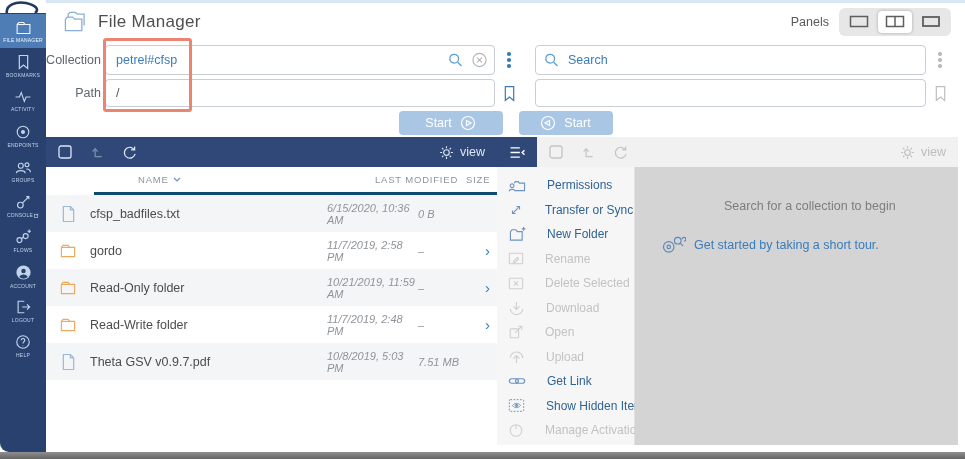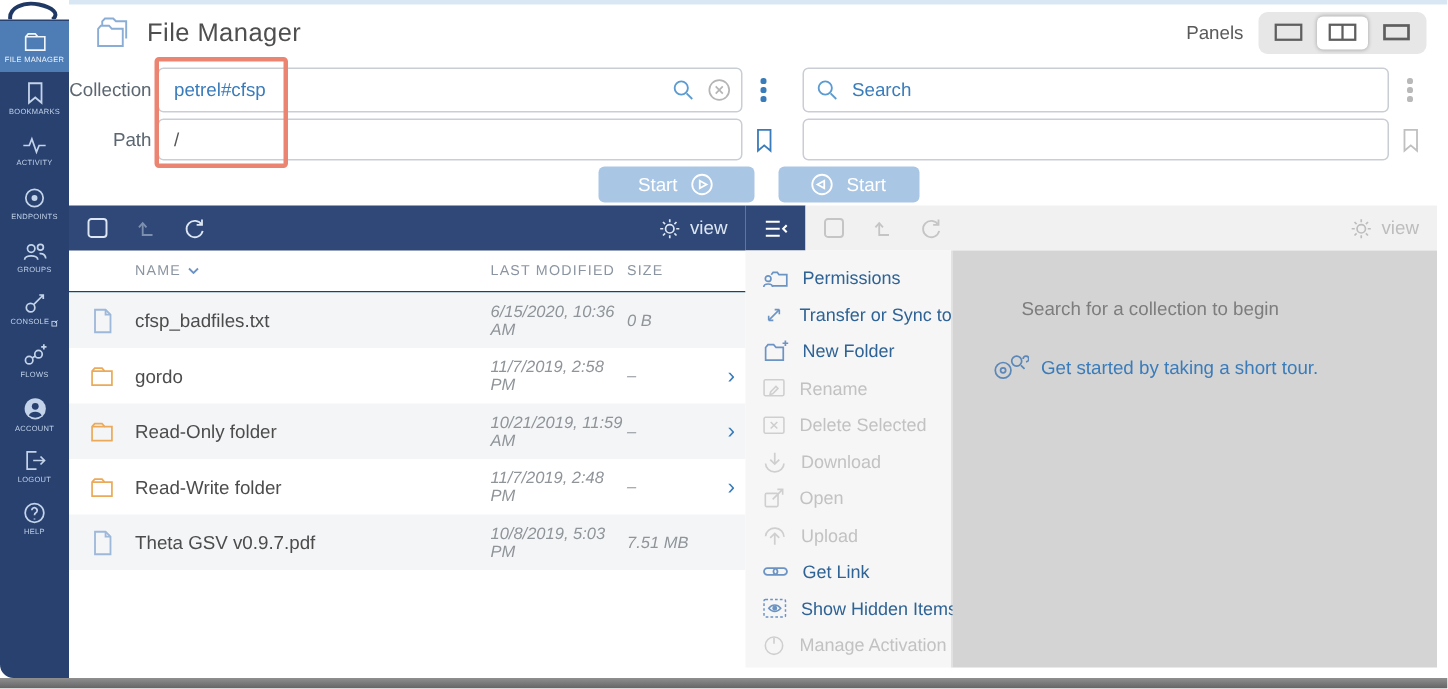--- a/index.html
+++ b/index.html
@@ -58,44 +58,44 @@
   .sync-opts .chev { color:#3a7cba; }
 
   
   .panels { flex:0 0 308px; display:flex; }
   .left-panel { width:451px; display:flex; flex-direction:column; background:#fff; }
   .left-toolbar { height:30px; background:#2f4878; display:flex; align-items:center; gap:17px; padding:0 12px; color:#dde6f3; }
   .tb-right { margin-left:auto; display:flex; align-items:center; gap:6px; font-size:12.5px; }
   .dim { opacity:.45; }
 
   .row-grid { display:grid; grid-template-columns:44px 237px 91px 67px 12px; align-items:center; }
-  .table-head { height:28px; font-size:9.5px; color:#8b95a1; letter-spacing:.8px; border-bottom:1px solid #0c4a6e; }
+  .table-head { height:28px; font-size:9.5px; color:#8b95a1; letter-spacing:.8px; border-bottom:3px solid #0c4a6e;margin-left:48px; }
   .th-name { display:flex; align-items:center; gap:4px; cursor:pointer; }
   .file-row { height:37px; cursor:pointer; }
   .file-row.odd { background:#f4f5f7; }
   .row-icon { justify-self:center; }
   .cell-name { font-size:12.5px; color:#4c4c4c; }
   .cell-dim { font-size:11px; font-style:italic; color:#8f9499; }
   .cell-chev { color:#3a7cba; font-size:15px; line-height:1; }
 
   .right-region { flex:1; display:flex; flex-direction:column; }
   .rt-row { height:30px; display:flex; }
   .menu-toggle { width:40px; background:#2f4878; display:flex; align-items:center; justify-content:center; color:#fff; cursor:pointer; }
   .right-toolbar { flex:1; background:#f1f1f1; display:flex; align-items:center; gap:17px; padding:0 12px; color:#c5c5c5; margin-right:7px; }
   .right-toolbar .tb-right { color:#bdbdbd; }
 
   .rt-content { flex:1; display:flex; }
   .context-menu { width:138px; background:#f6f6f6; border-right:1px solid #e2e2e2; padding-top:6px; }
-  .menu-item { height:24.5px; display:flex; align-items:center; gap:9px; padding-left:11px; font-size:12px; color:#2f6395; cursor:pointer; white-space:nowrap; }
+  .menu-item { height:24.5px; display:flex; align-items:center; gap:21px; padding-left:11px; font-size:12px; color:#2f6395; cursor:pointer; white-space:nowrap; }
   .menu-item .mi-icn { color:#6b93c4; flex-shrink:0; }
   .menu-item.disabled { color:#c2c2c2; cursor:default; }
   .menu-item.disabled .mi-icn { color:#cfcfcf; }
 
   .gray-panel { flex:1; background:#d4d4d4; margin-right:7px; padding:32px 10px 0 46px; }
-  .empty-msg { font-size:12.5px; color:#7d7d7d; }
+  .empty-msg { font-size:12.5px; color:#7d7d7d;margin-left:43px; }
   .tour-row { margin-top:22px; margin-left:-20px; display:flex; align-items:center; gap:8px; color:#3a7cba; font-size:12.5px; cursor:pointer; }
 
   
   .chrome-bottom { position:absolute; left:0; right:0; bottom:0; height:7px; background:linear-gradient(#8f8f8f,#646464); z-index:8; }
   .annotation-box { position:absolute; left:103px; top:38px; width:89px; height:74px; border:3px solid #ec8472; border-radius:3px; z-index:20; pointer-events:none; }
 </style>
 </head>
 <body>
 
 <div class="top-strip"></div>

